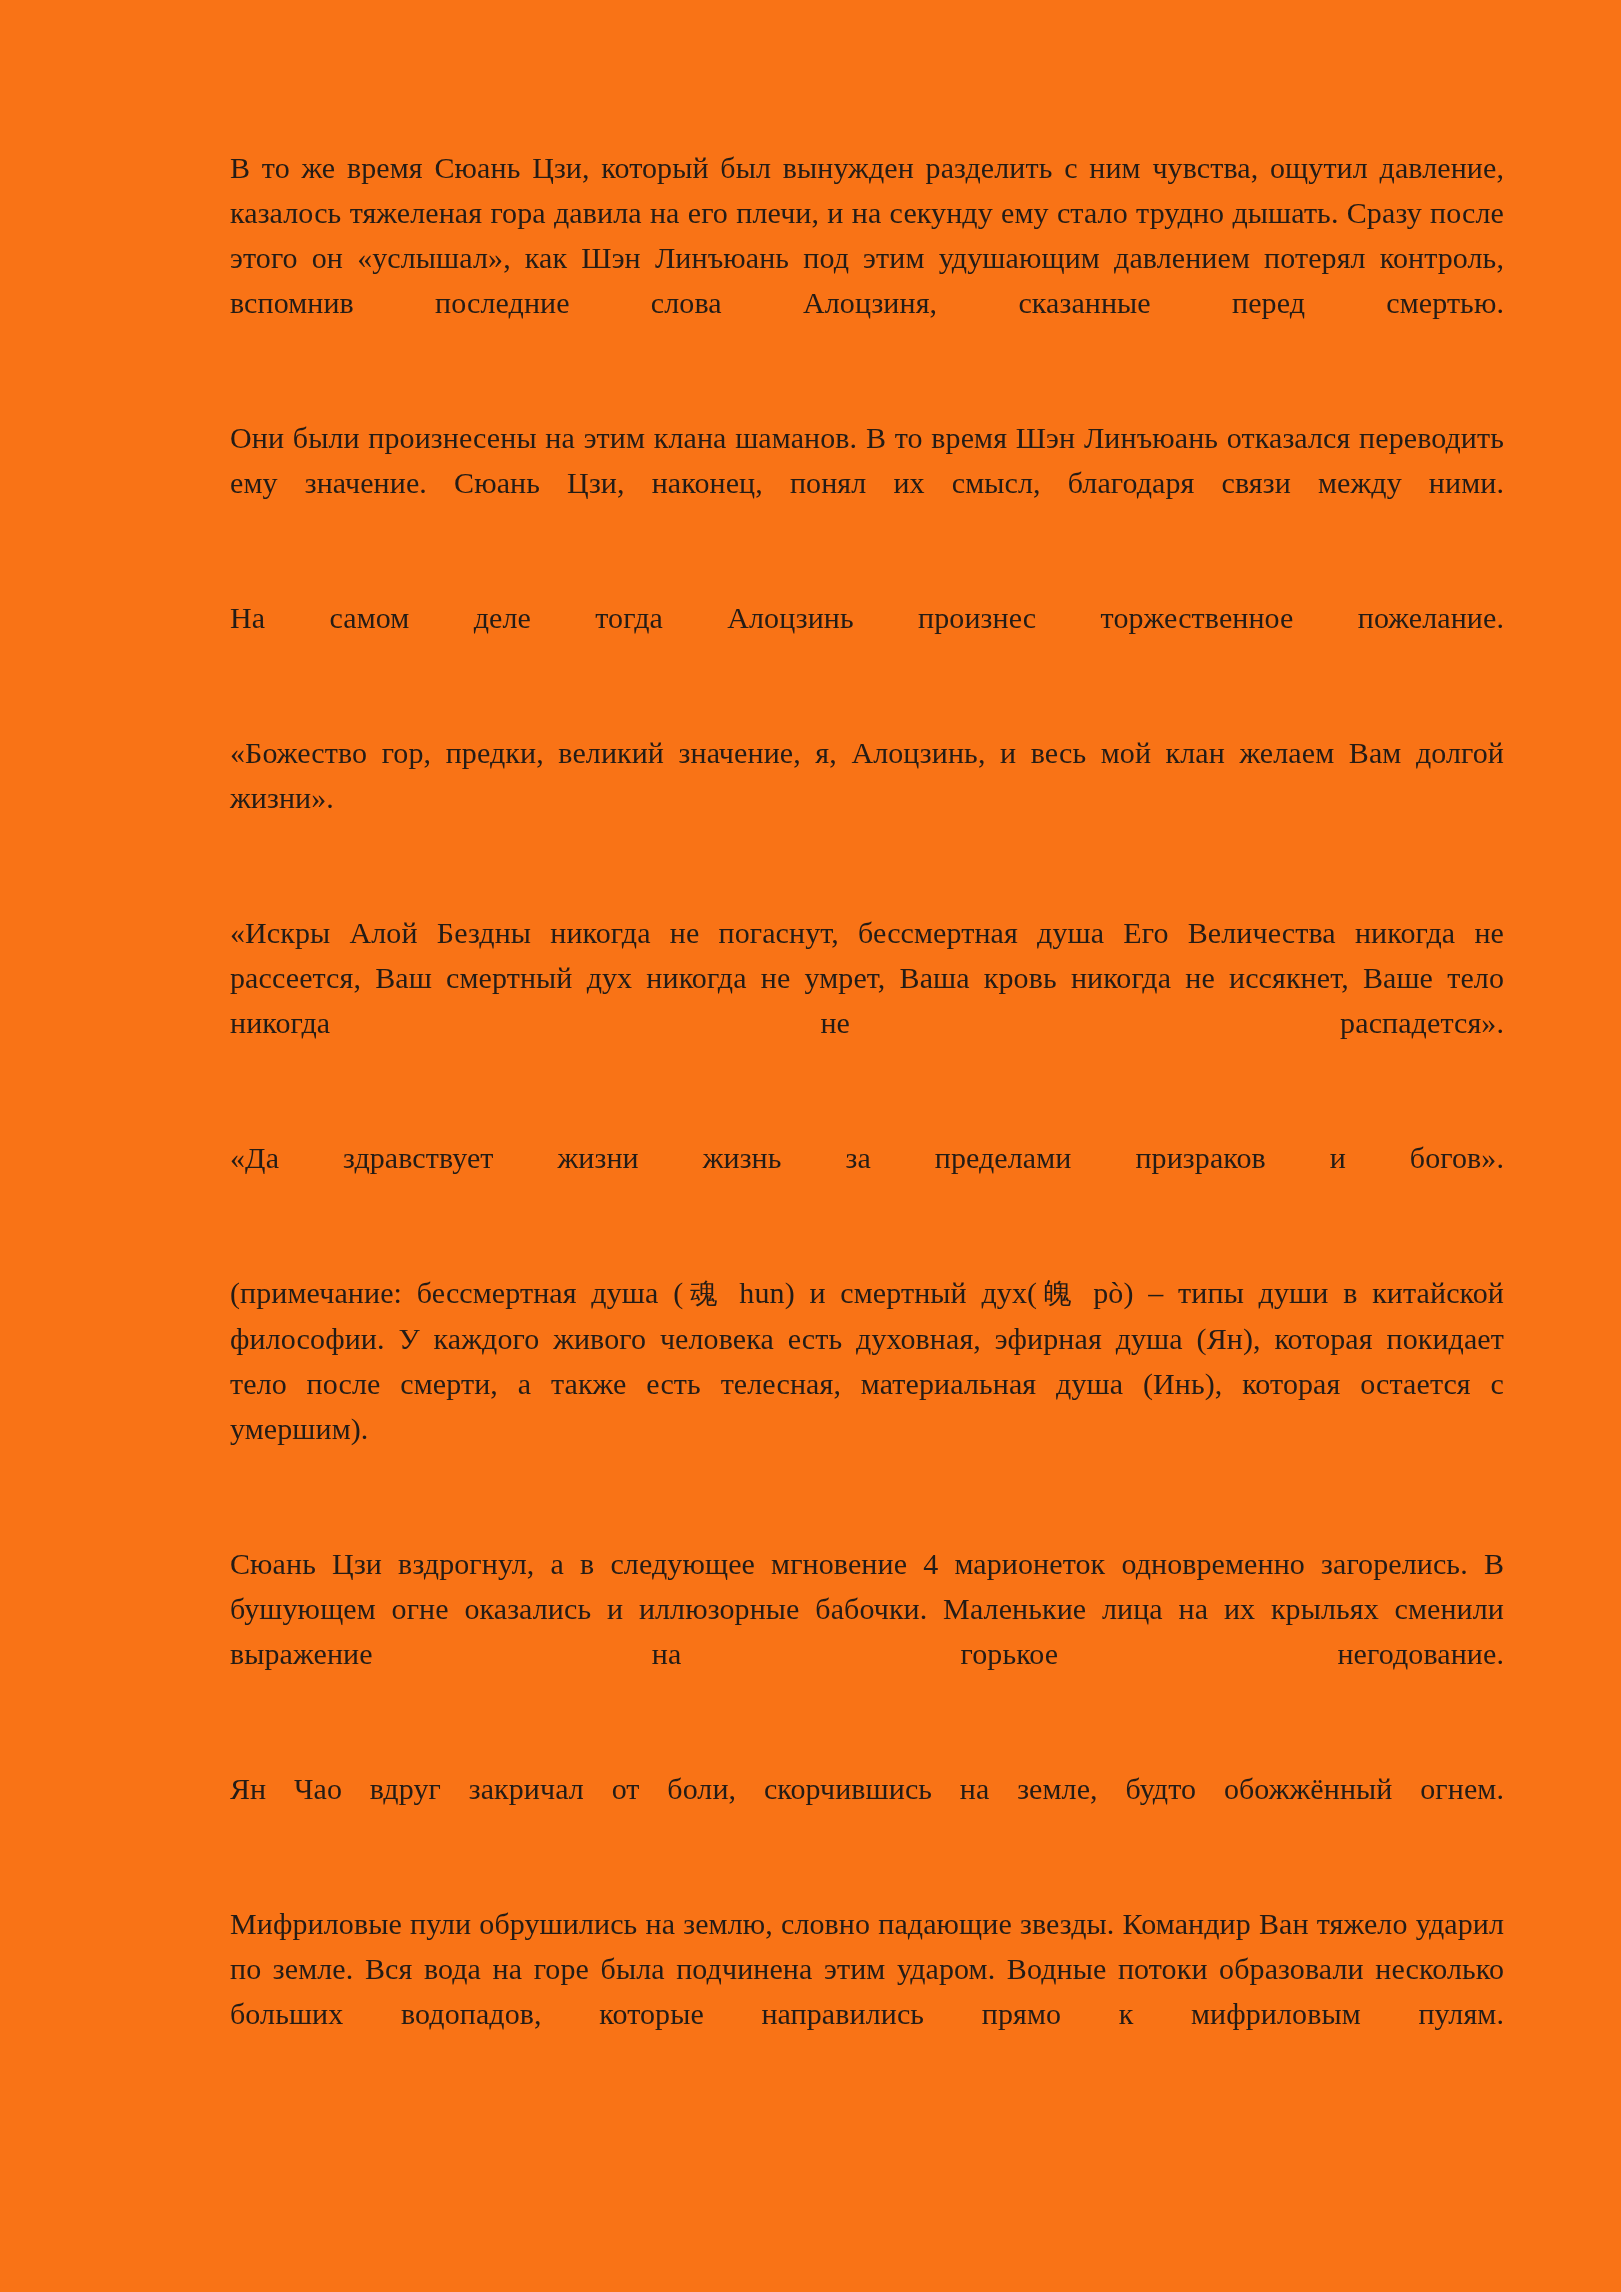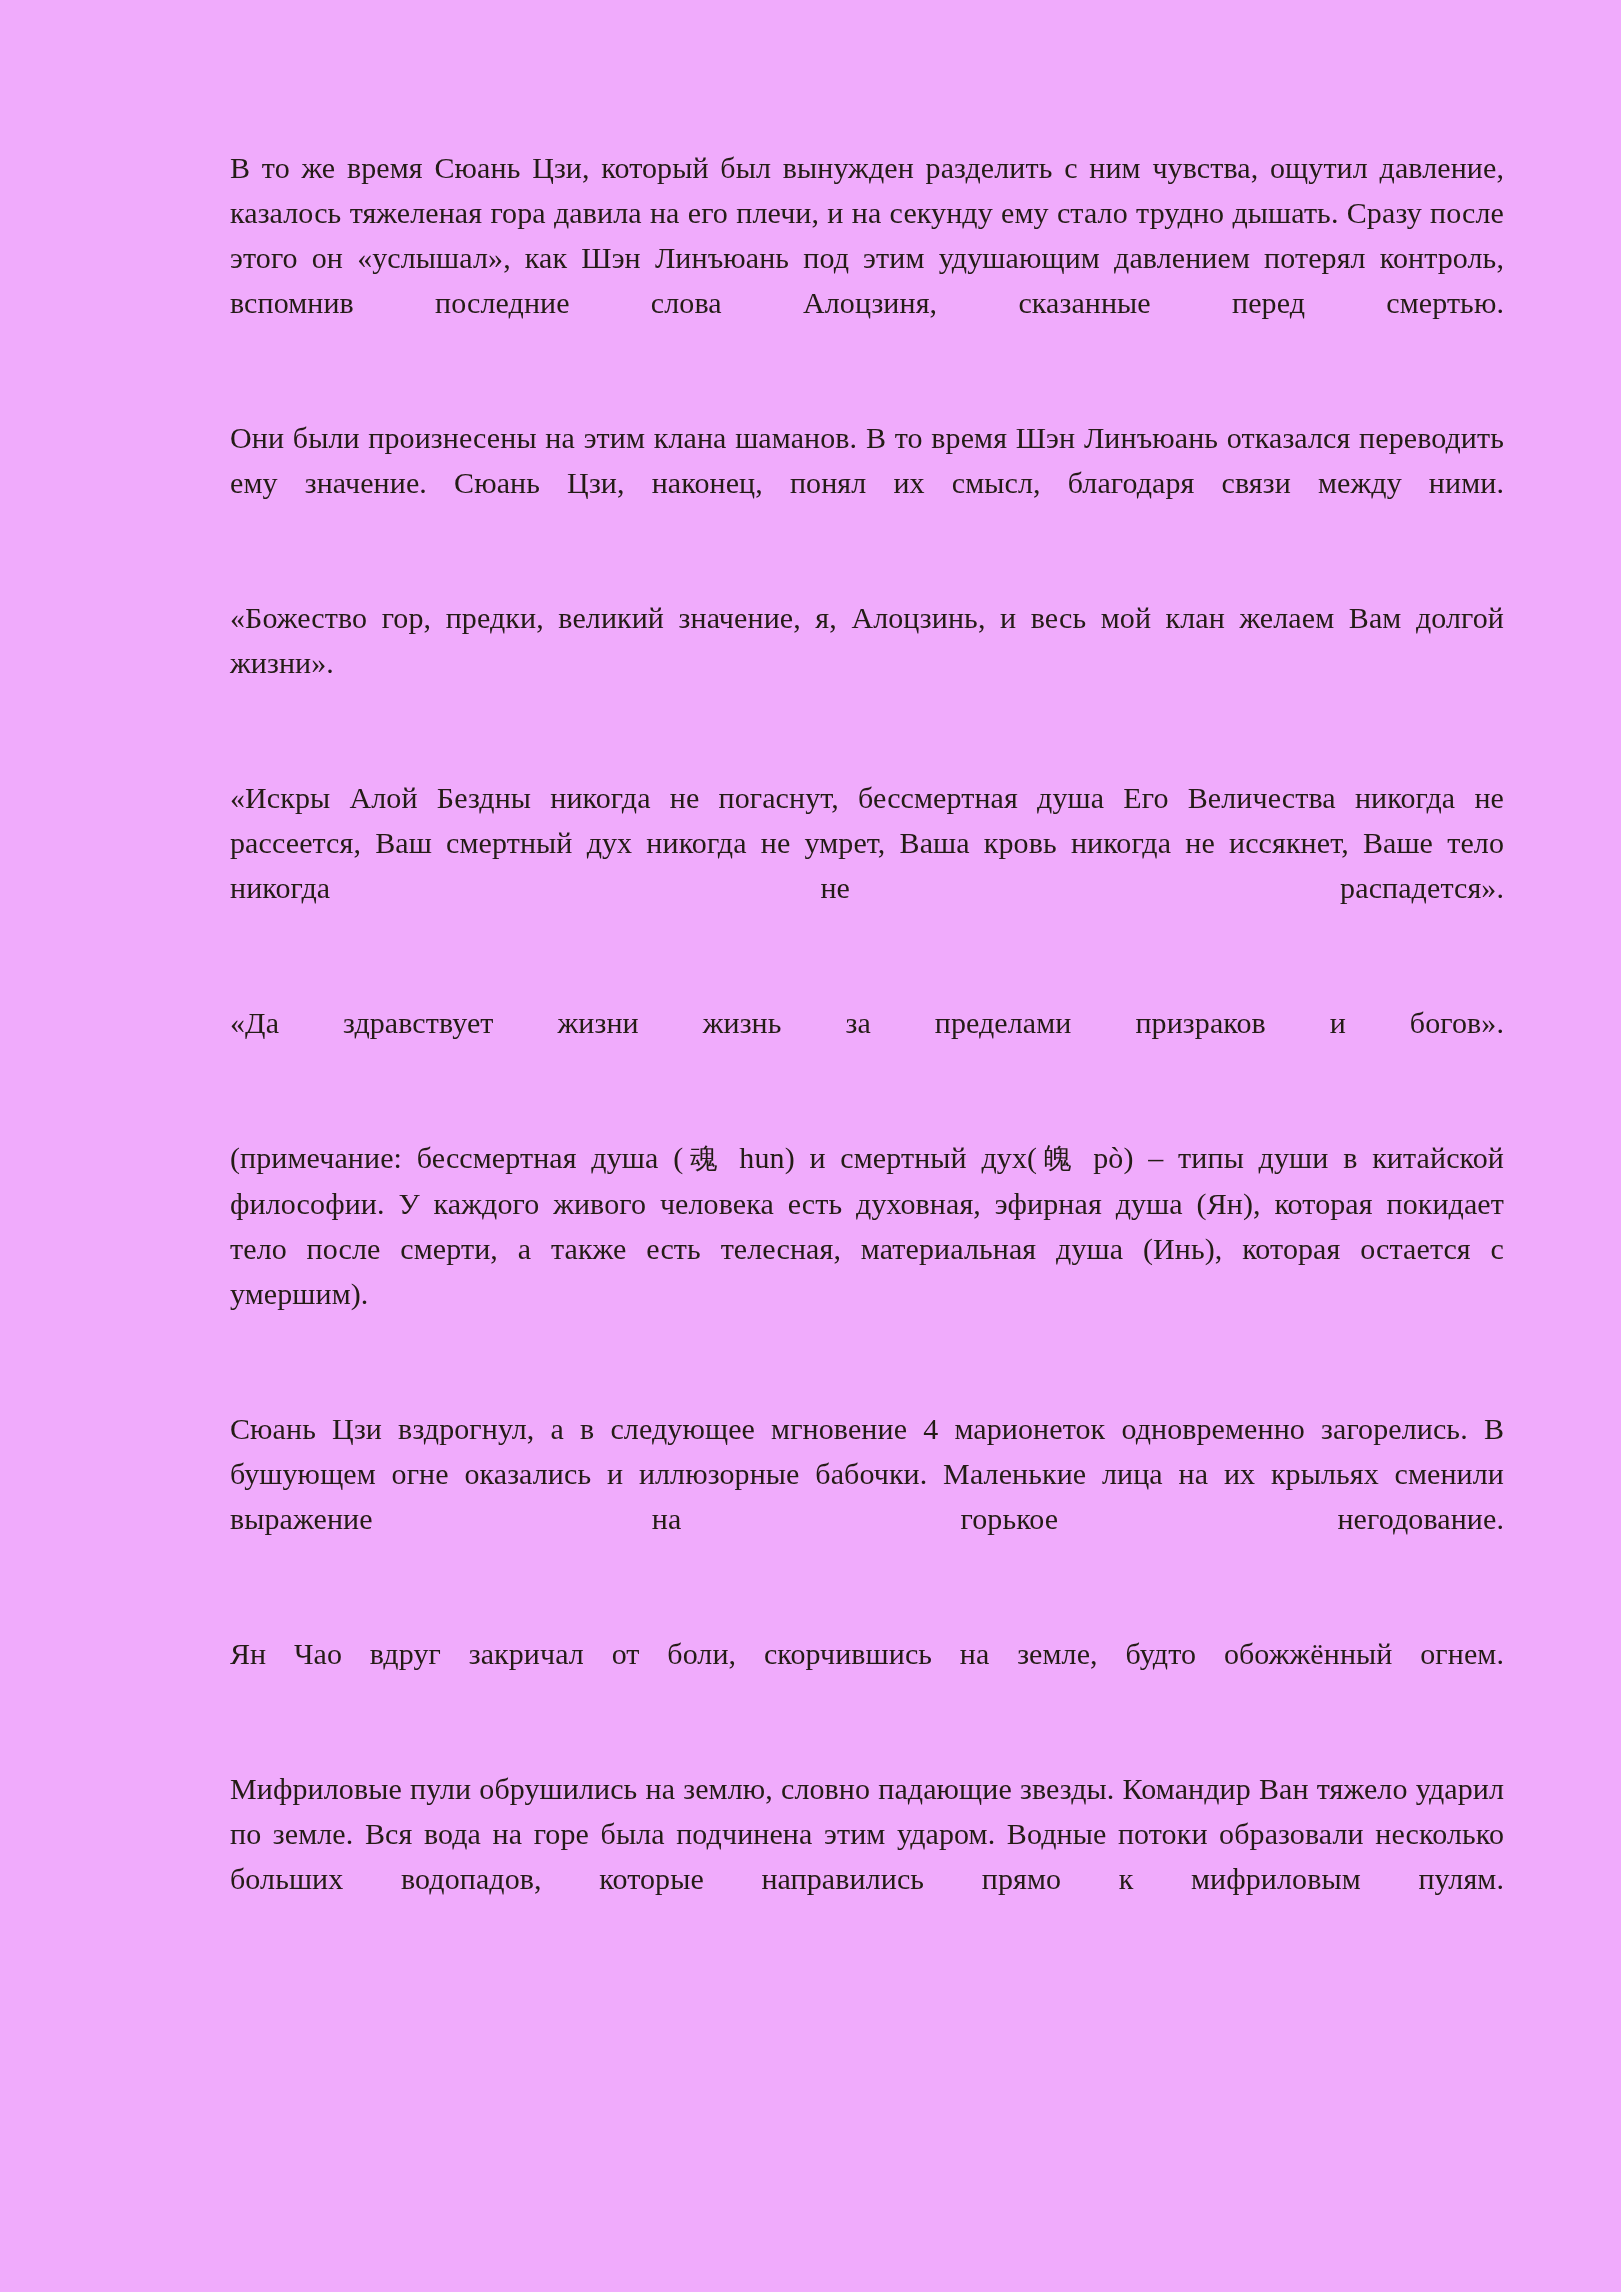--- a/index.html
+++ b/index.html
@@ -52,27 +52,28 @@
   }
 
   .cjk {
     font-family: "DejaVu Sans", "Liberation Sans", sans-serif;
     font-size: 28px;
   }
 </style>
 </head>
 <body style="background: rgb(250, 231, 219);">
 
-<div class="page" style="background: #f0abfc; color: rgb(36, 28, 22);">
+<div class="page" style="background: #f97316; color: rgb(36, 28, 22);">
   <div class="text-column">
 
     <p class="para">В то же время Сюань Цзи, который был вынужден разделить с ним чувства, ощутил давление, казалось тяжеленая гора давила на его плечи, и на секунду ему стало трудно дышать. Сразу после этого он «услышал», как Шэн Линъюань под этим удушающим давлением потерял контроль, вспомнив последние слова Алоцзиня, сказанные перед смертью.</p>
 
     <p class="para">Они были произнесены на этим клана шаманов. В то время Шэн Линъюань отказался переводить ему значение. Сюань Цзи, наконец, понял их смысл, благодаря связи между ними.</p>
 
+    <p class="para">На самом деле тогда Алоцзинь произнес торжественное пожелание.</p>
 
     <p class="para">«Божество гор, предки, великий значение, я, Алоцзинь, и весь мой клан желаем Вам долгой жизни».</p>
 
     <p class="para">«Искры Алой Бездны никогда не погаснут, бессмертная душа Его Величества никогда не рассеется, Ваш смертный дух никогда не умрет, Ваша кровь никогда не иссякнет, Ваше тело никогда не распадется».</p>
 
     <p class="para">«Да здравствует жизни жизнь за пределами призраков и богов».</p>
 
     <p class="para">(примечание: бессмертная душа (<span class="cjk">魂</span> hun) и смертный дух(<span class="cjk">魄</span> pò) – типы души в китайской философии. У каждого живого человека есть духовная, эфирная душа (Ян), которая покидает тело после смерти, а также есть телесная, материальная душа (Инь), которая остается с умершим).</p>
 
     <p class="para">Сюань Цзи вздрогнул, а в следующее мгновение 4 марионеток одновременно загорелись. В бушующем огне оказались и иллюзорные бабочки. Маленькие лица на их крыльях сменили выражение на горькое негодование.</p>

